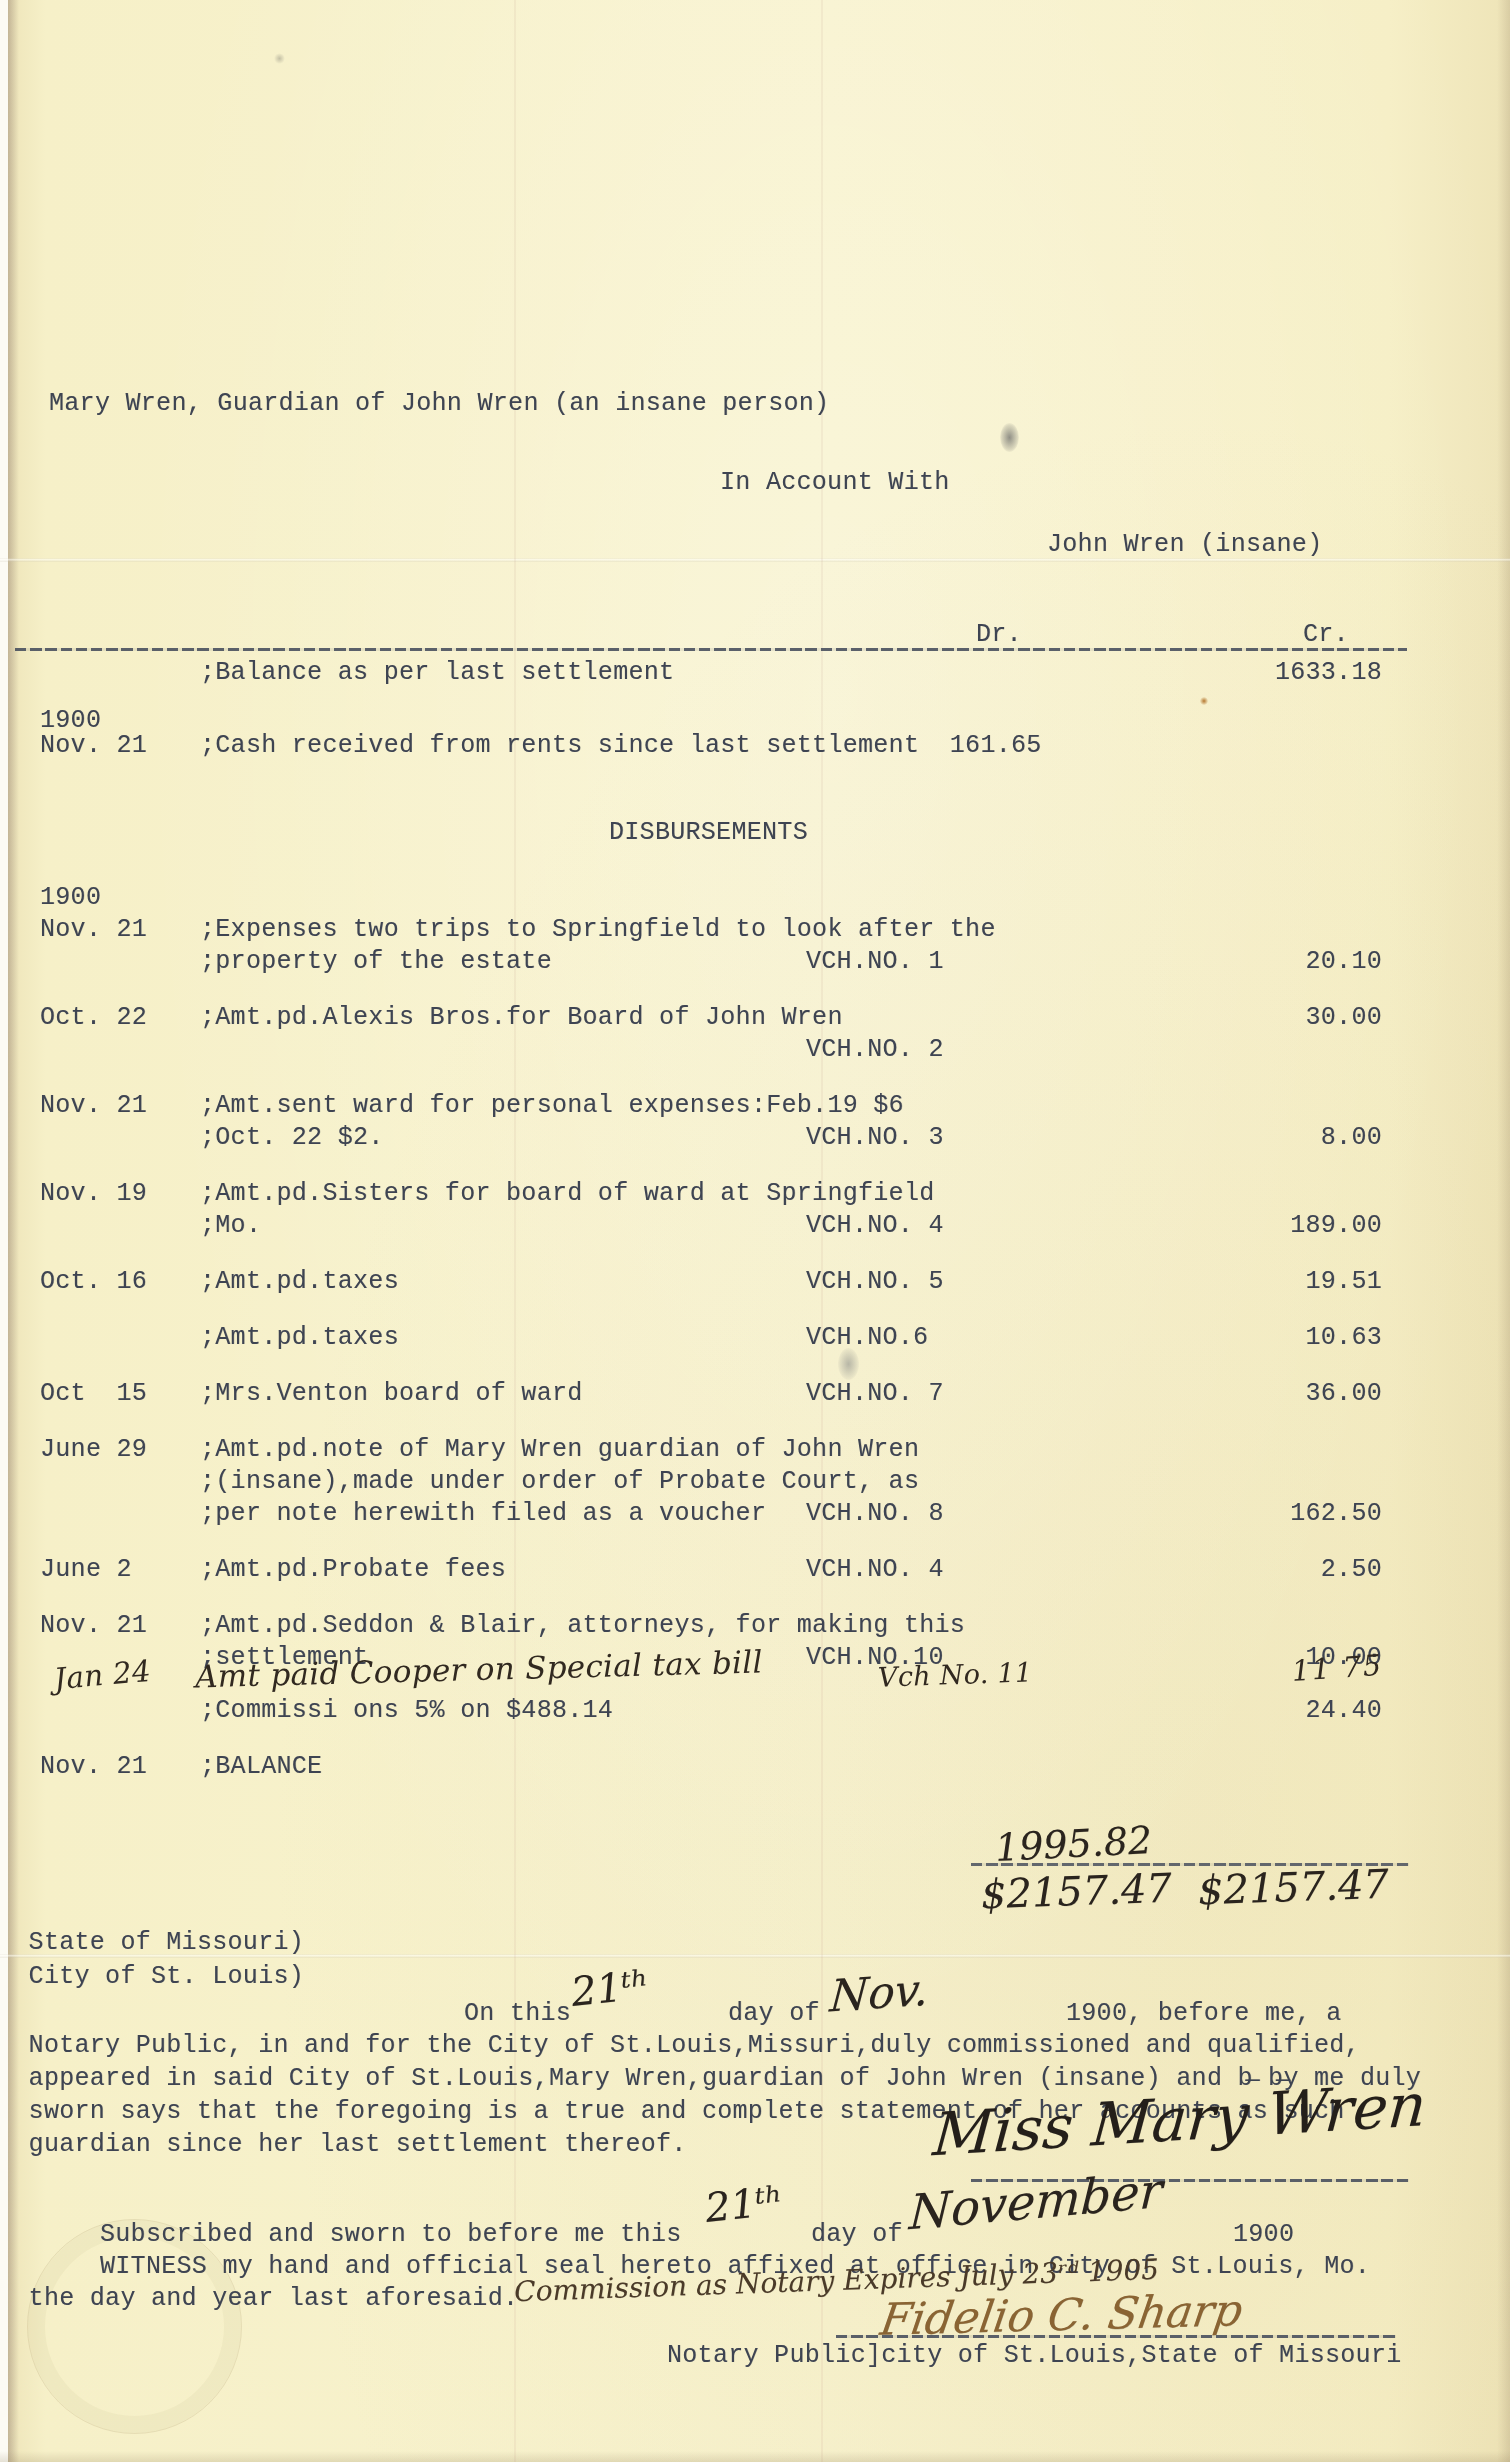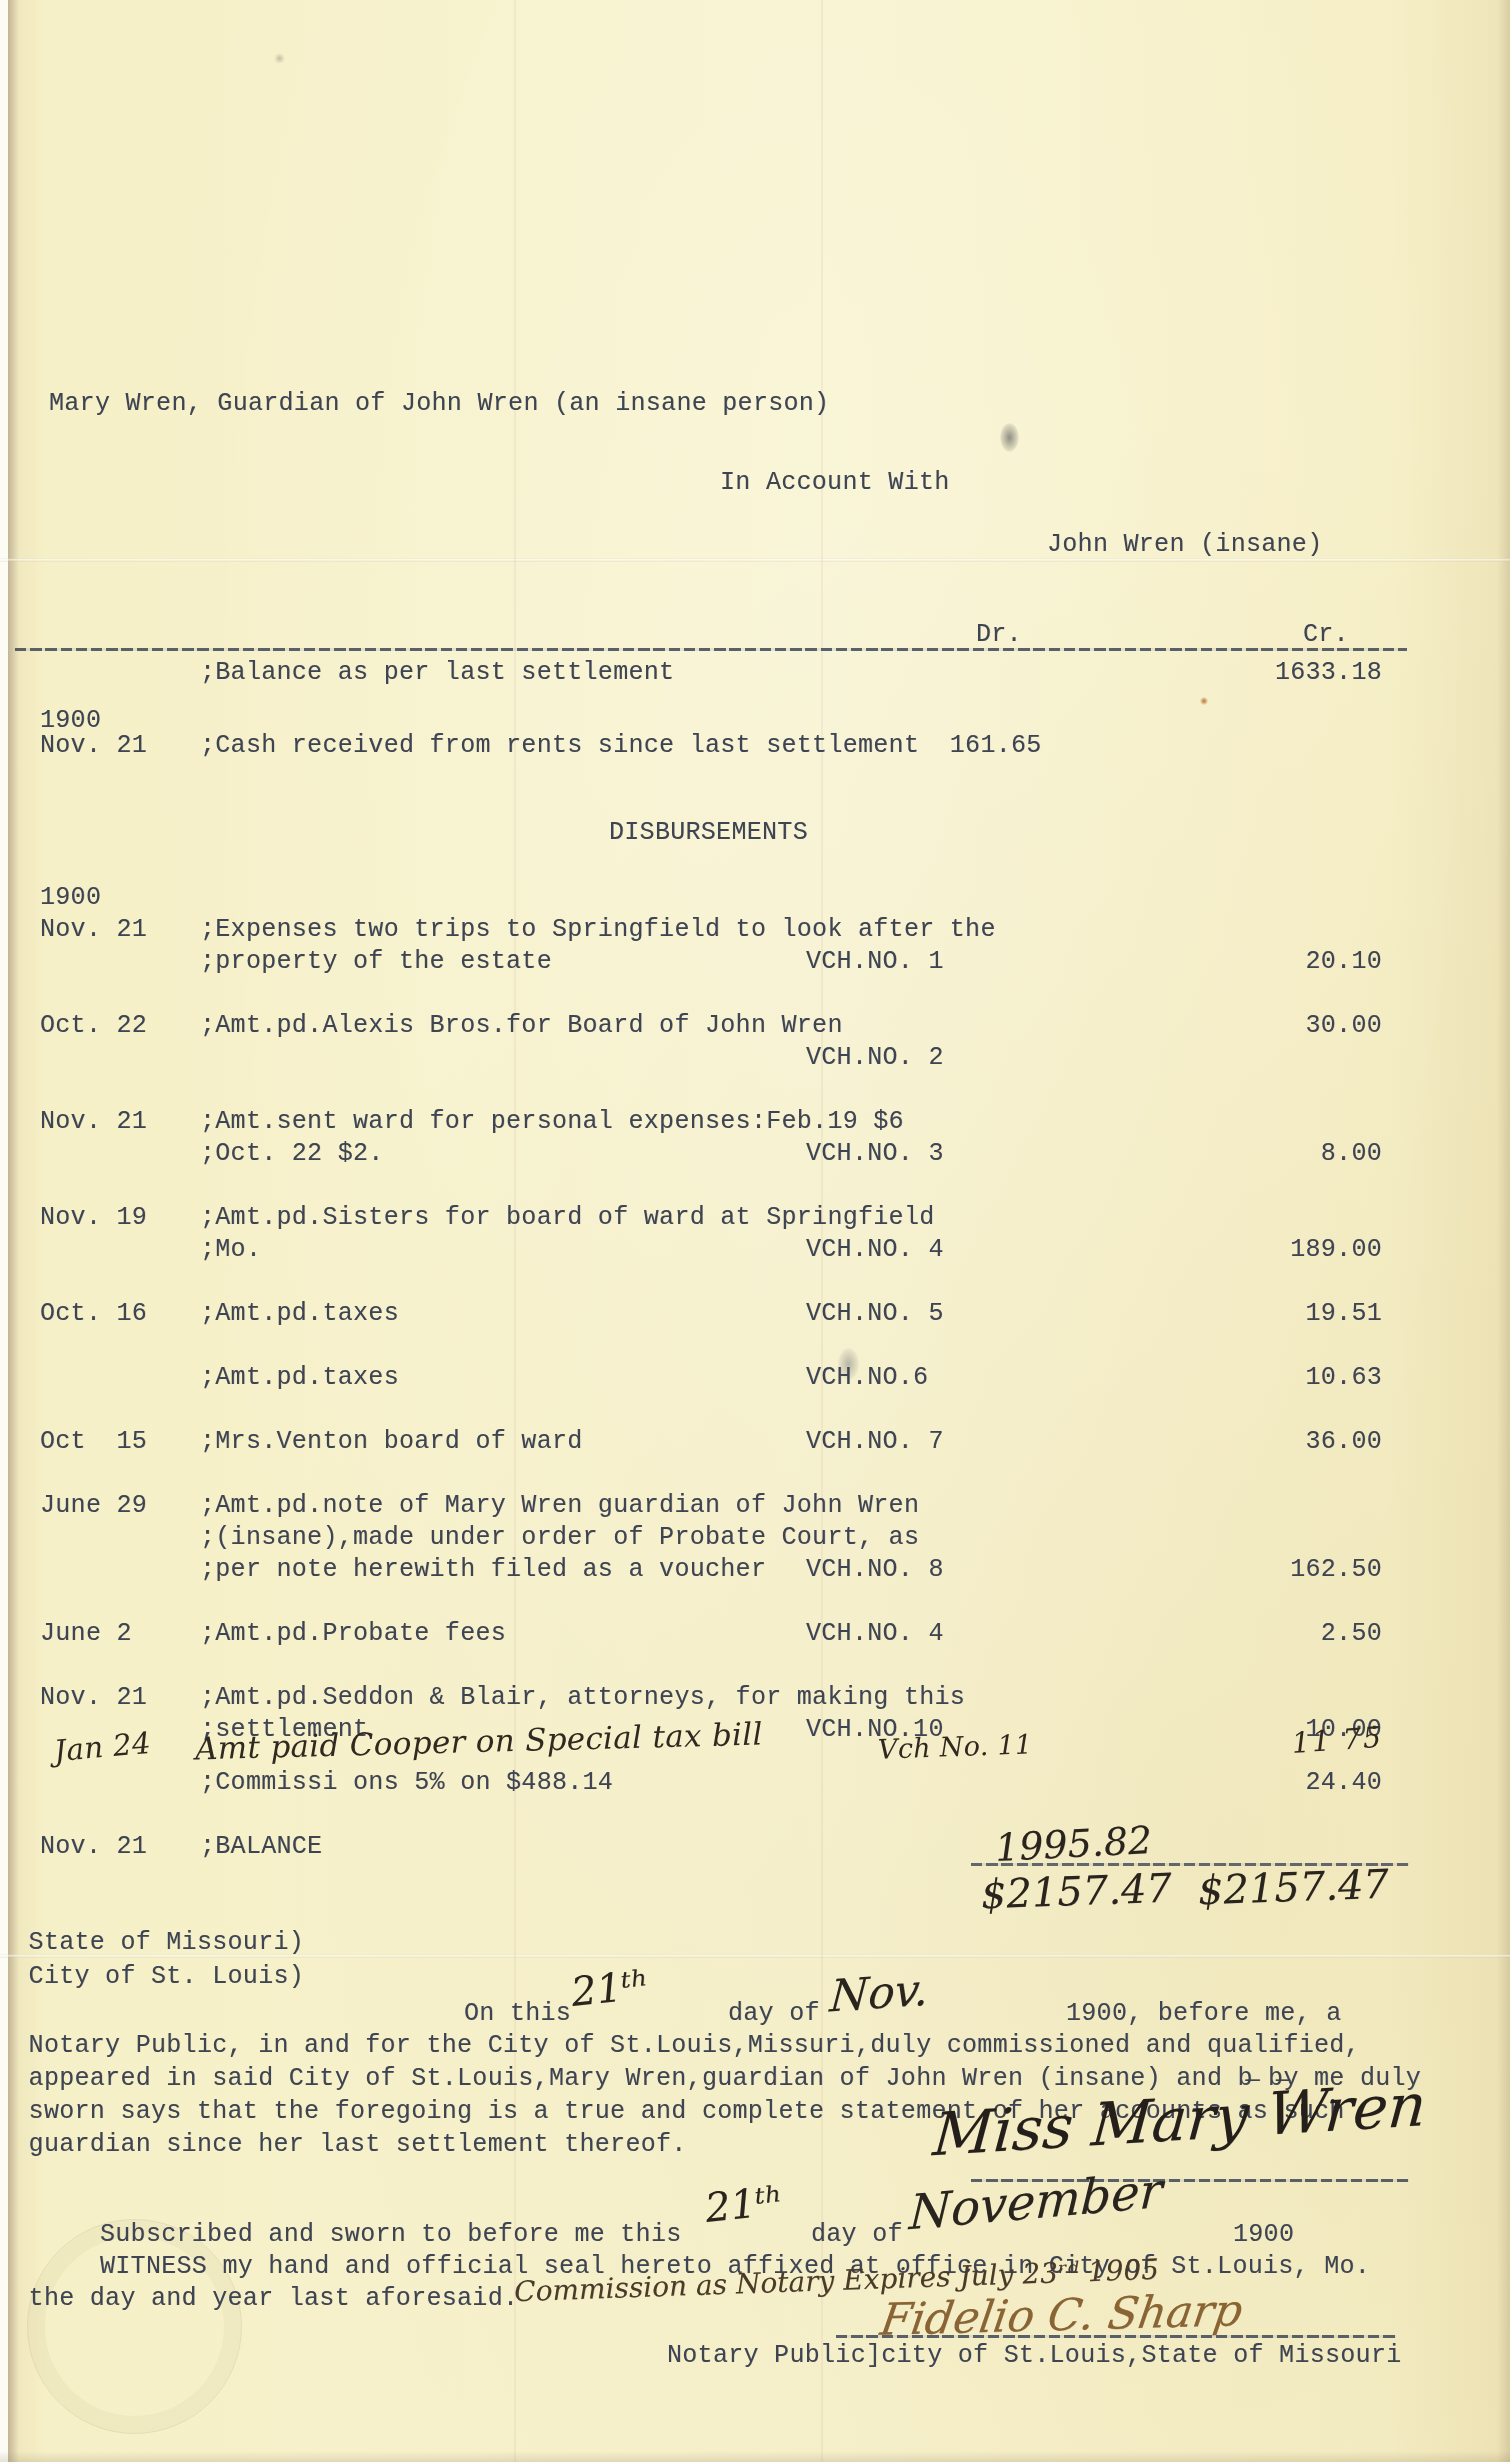--- a/index.html
+++ b/index.html
@@ -21,21 +21,21 @@
   .rows{position:absolute;left:16px;top:0;width:1330px;}
   .rows-receipts{top:657px;}
   .rows-disb{top:882px;}
   .row{position:relative;height:32px;}
   .row span{position:absolute;top:0;font-size:25px;line-height:32px;letter-spacing:0.3px;white-space:pre;
             text-shadow:0.4px 0.4px 0 rgba(62,68,82,.28);}
   .c-date{left:24px;}
   .c-desc{left:184px;}
   .c-vch{left:790px;}
   .c-amt{left:1171px;width:195px;text-align:right;}
-  .g1{margin-top:32px;font-family:Liberation Mono, monospace;}
+  .g1{margin-top:24px;font-family:Liberation Mono, monospace;}
   .tight{height:25px;}
   .mt17{margin-top:16px;}
   .hwrow{margin-top:-17px;height:38px;}
   .hwrow span{font-family:"DejaVu Serif",serif;font-style:italic;color:#312920;text-shadow:none;}
   .hwrow .c-date{font-size:29.5px;left:38px;transform:rotate(-5deg);top:1.9px;}
   .hwrow .c-desc{font-size:31px;left:179px;transform:rotate(-1.5deg);top:-3.8px;}
   .hwrow .c-vch{font-size:27px;left:862px;transform:rotate(-2deg);top:1.9px;}
   .hwrow .c-amt{font-size:28.6px;left:1243px;width:124px;transform:rotate(-4deg);top:-3.8px;letter-spacing:1.9px;}
   
   .dashes{position:absolute;height:2.9px;

